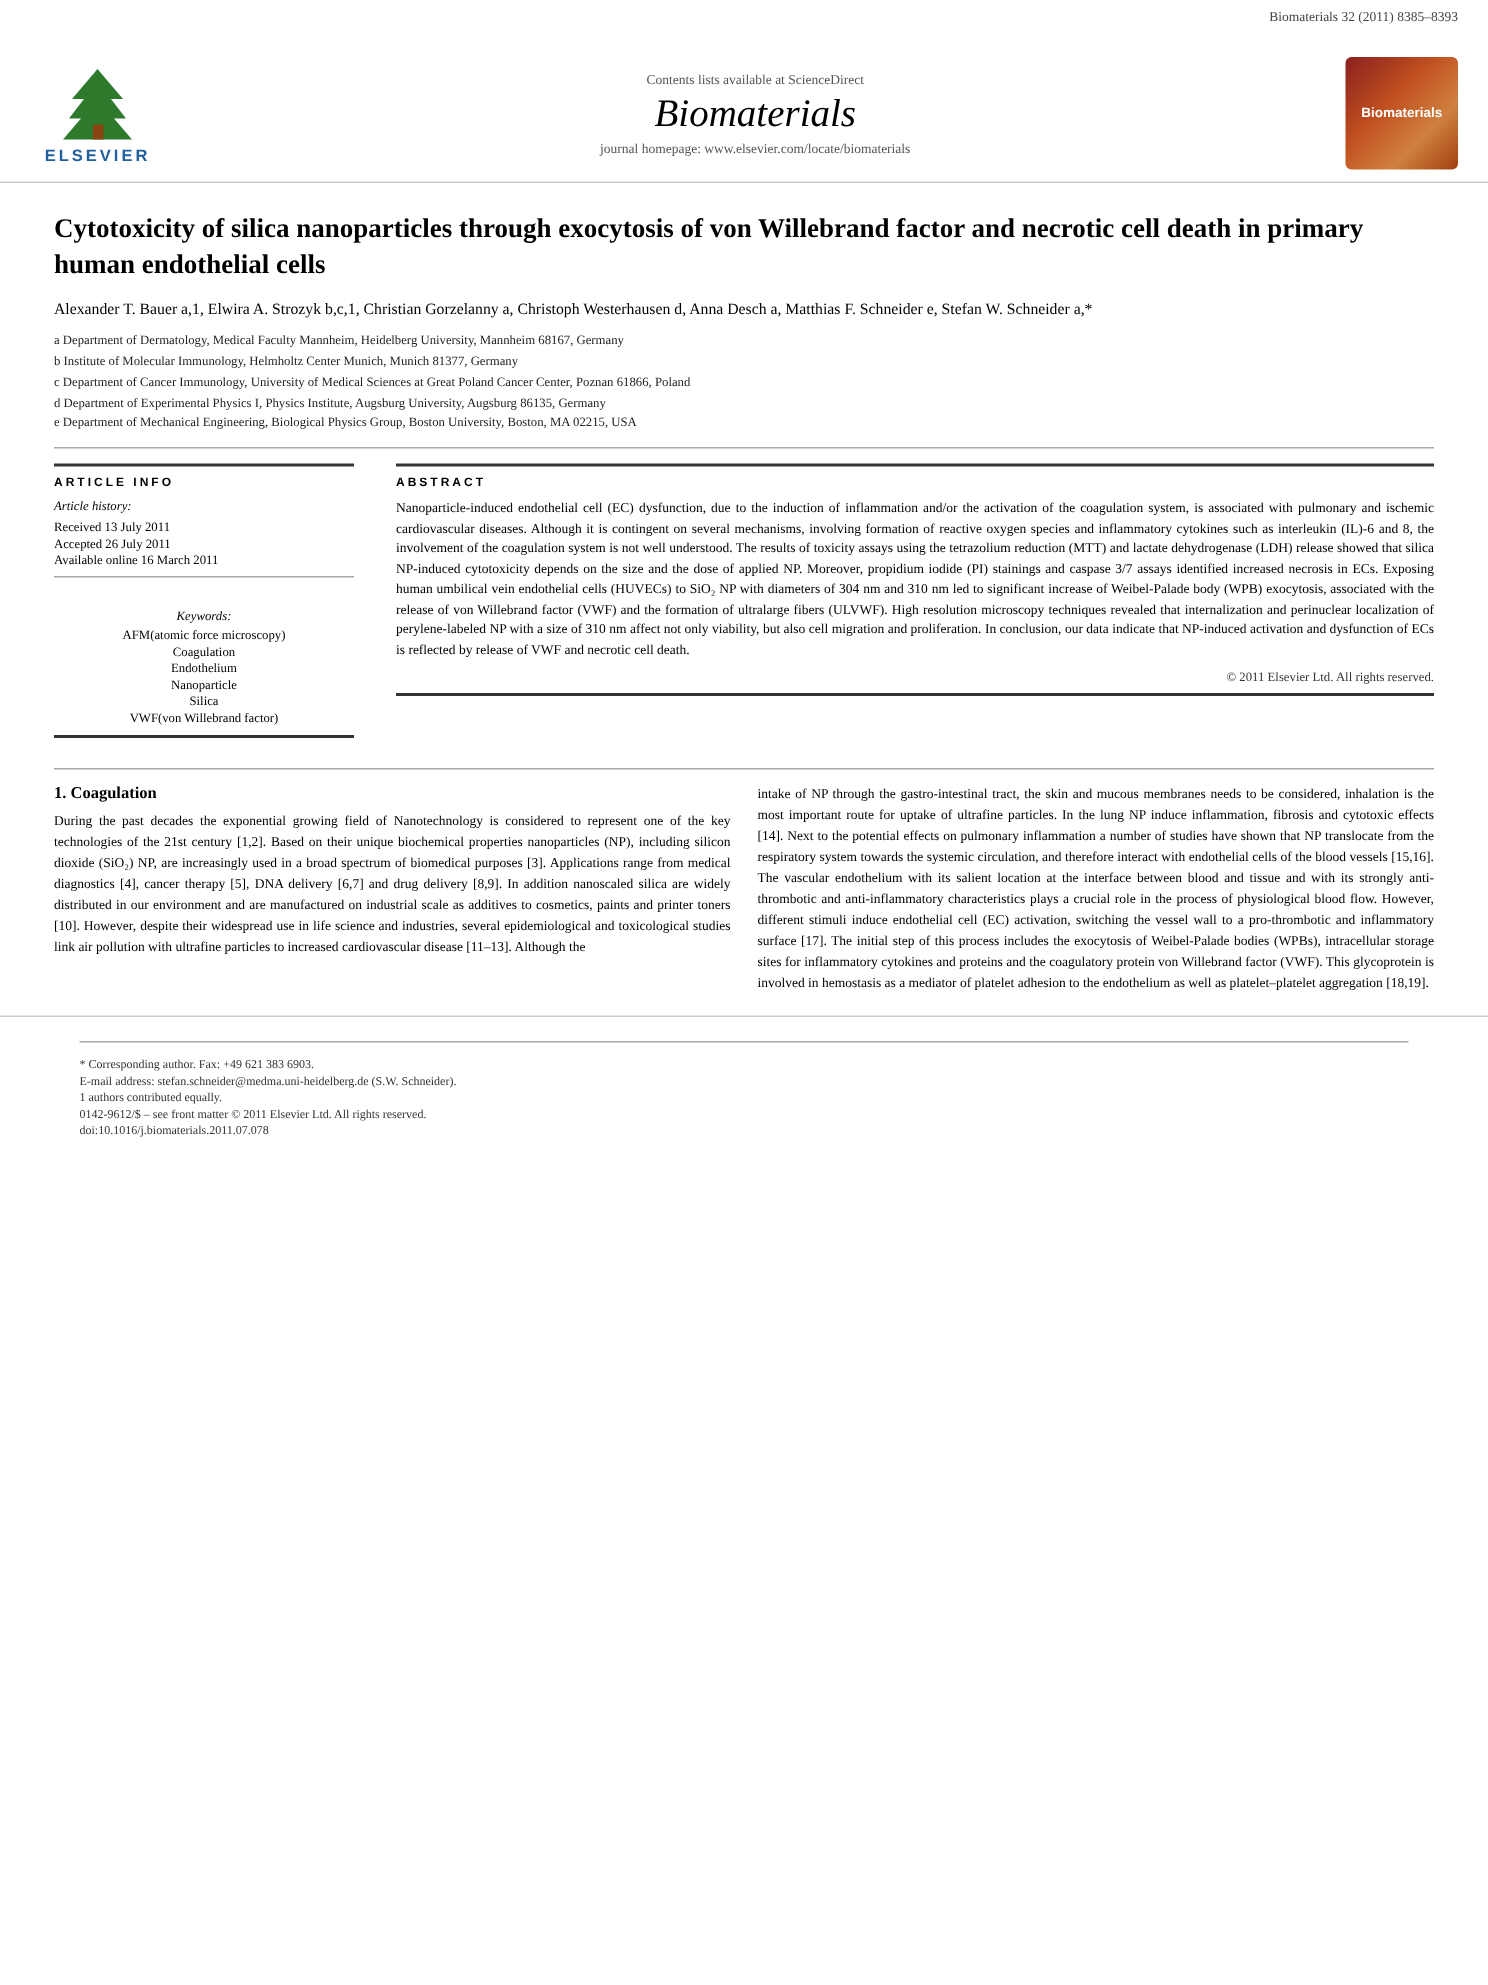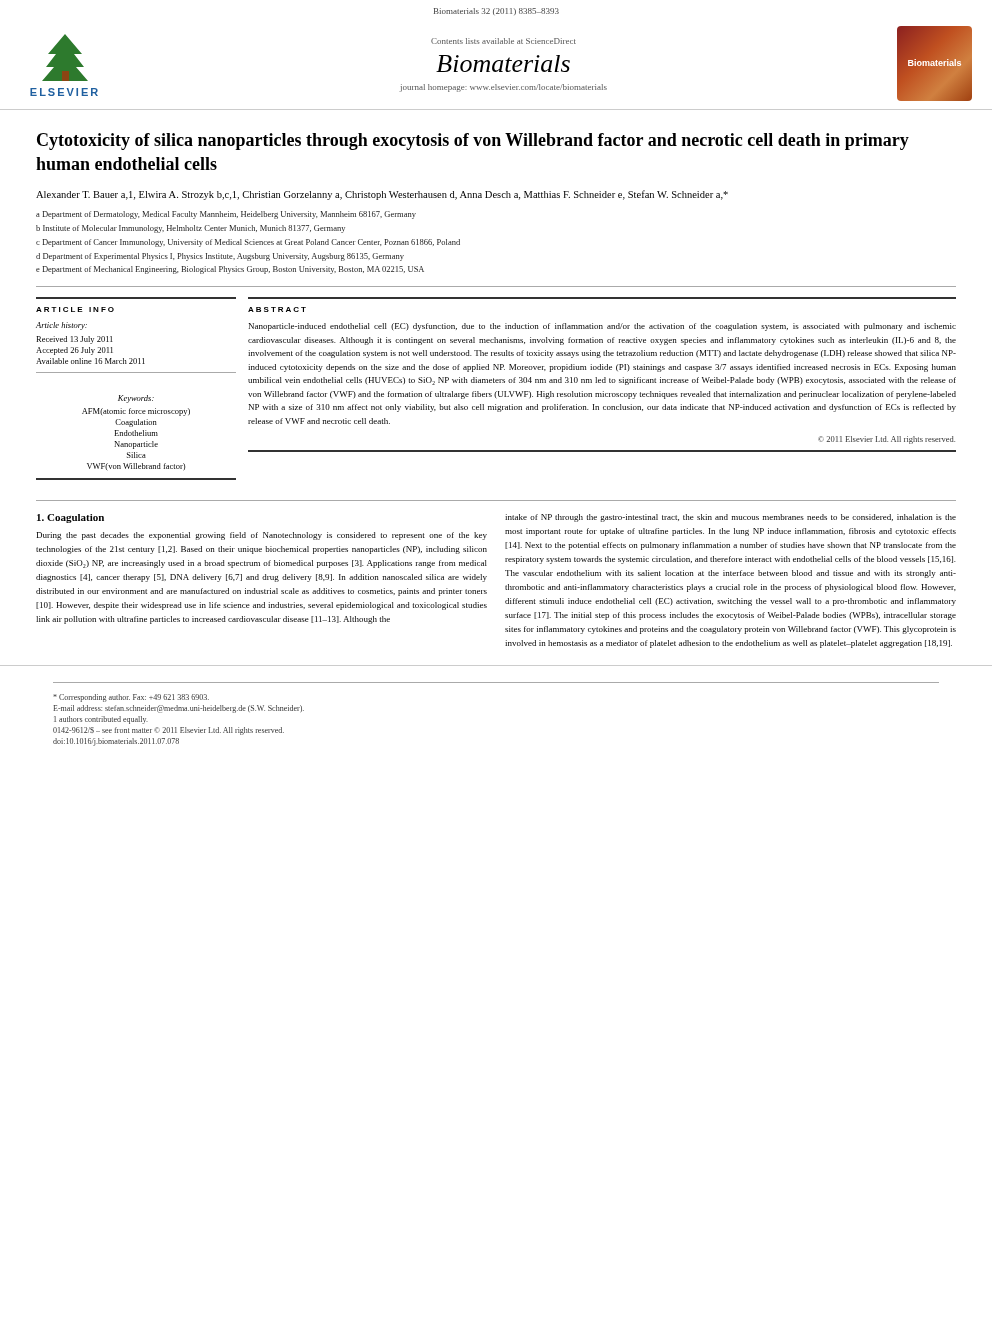--- a/index.html
+++ b/index.html
@@ -19,22 +19,22 @@
     }
     
     .header {
       padding: 6px 20px 4px 20px;
       text-align: center;
       border-bottom: 1px solid #ccc;
     }
     .journal-ref {
       font-size: 9px;
       color: #444;
-      text-align: center;
-      margin-bottom: 4px;
+      text-align: right;
+      margin-bottom: 16px;
     }
     .header-inner {
       display: flex;
       align-items: center;
       justify-content: space-between;
       padding: 6px 0 4px 0;
     }
     .elsevier-logo {
       display: flex;
       flex-direction: column;
@@ -115,21 +115,21 @@
       color: #222;
       line-height: 1.5;
       margin-bottom: 8px;
     }
     .affiliations p {
       margin-bottom: 1px;
     }
     
     .two-col {
       display: flex;
-      gap: 12px;
+      gap: 28px;
       margin-top: 8px;
     }
     .col-left {
       width: 200px;
       flex-shrink: 0;
     }
     .col-right {
       flex: 1;
     }
     

